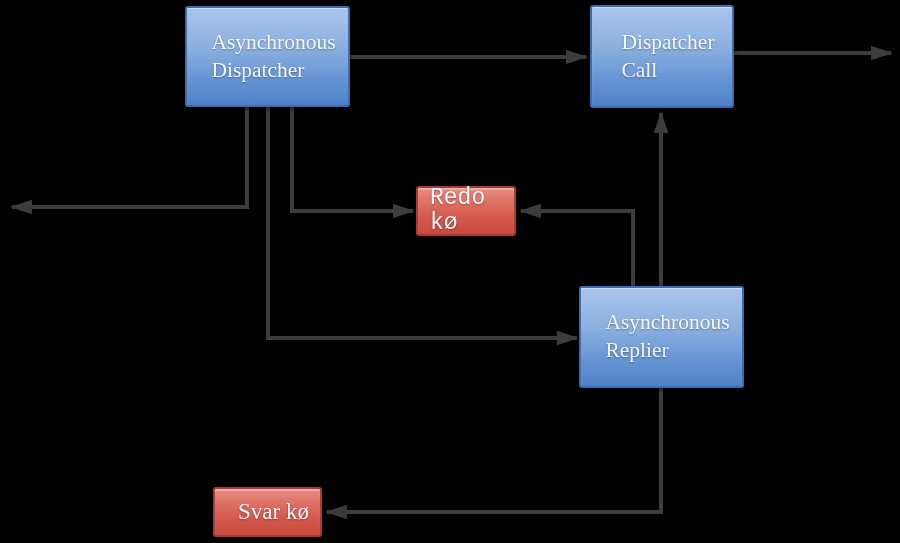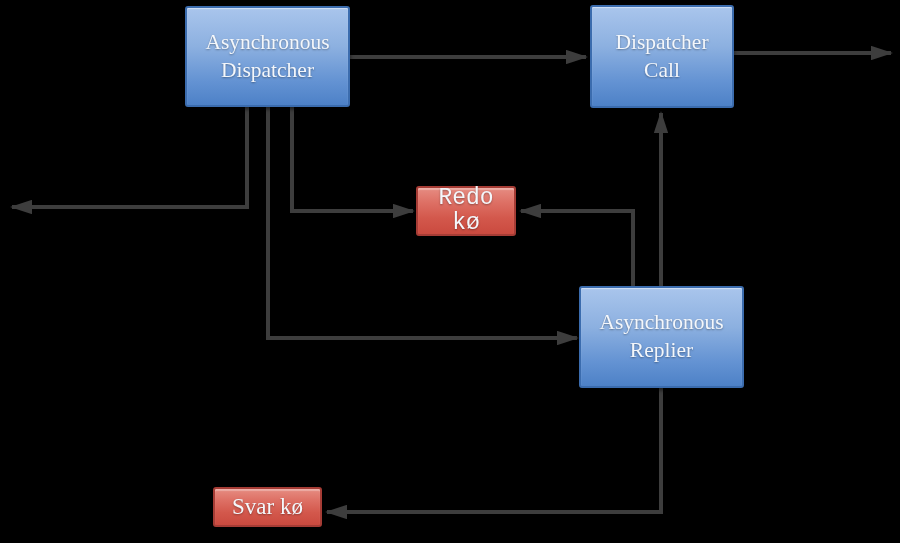--- a/index.html
+++ b/index.html
@@ -15,24 +15,24 @@
     background:var(--bg);
     font-family:"Liberation Serif","DejaVu Serif",serif;
     position:relative;
   }
   .canvas{position:absolute;left:0;top:0;width:900px;height:543px;}
   svg.arrows{position:absolute;left:0;top:0;width:900px;height:543px;display:block;}
 
   .node{
     position:absolute;
     display:flex;align-items:center;justify-content:center;
-    text-align:center;
     color:var(--label);
     border-radius:3px;
     text-shadow:0 1px 2px rgba(0,0,0,0.35);
+    padding-left:12px;
   }
   .node .node-label{white-space:pre-line;}
 
   .node.blue{
     border:2px solid var(--blue-border);
     background:linear-gradient(180deg,#a9c5ec 0%,#8cb0e0 40%,#6493d3 75%,#4d81c7 100%);
     box-shadow:inset 0 1px 1px rgba(255,255,255,0.45), 0 2px 4px rgba(0,0,0,0.6);
     font-size:21.5px;
     line-height:1.28;
   }
@@ -41,21 +41,21 @@
     background:linear-gradient(180deg,#e68c82 0%,#de7166 30%,#d3584c 65%,#ca4a3f 100%);
     box-shadow:inset 0 2px 1px rgba(255,255,255,0.3), 0 2px 4px rgba(0,0,0,0.6);
     font-size:23px;
     line-height:1.1;
   }
 
   #node-dispatcher{left:185px;top:6px;width:165px;height:101px;}
   #node-dccservice{left:590px;top:5px;width:144px;height:103px;}
   #node-redo{left:416px;top:186px;width:100px;height:50px;font-family:Liberation Mono, monospace;}
   #node-replier{left:579px;top:286px;width:165px;height:102px;}
-  #node-svar{left:213px;top:487px;width:109px;height:40px;}
+  #node-svar{left:213px;top:487px;width:109px;height:50px;}
 
   .arrow-path{
     fill:none;
     stroke:var(--arrow);
     stroke-width:4;
     stroke-linejoin:miter;
   }
 </style>
 </head>
 <body>

